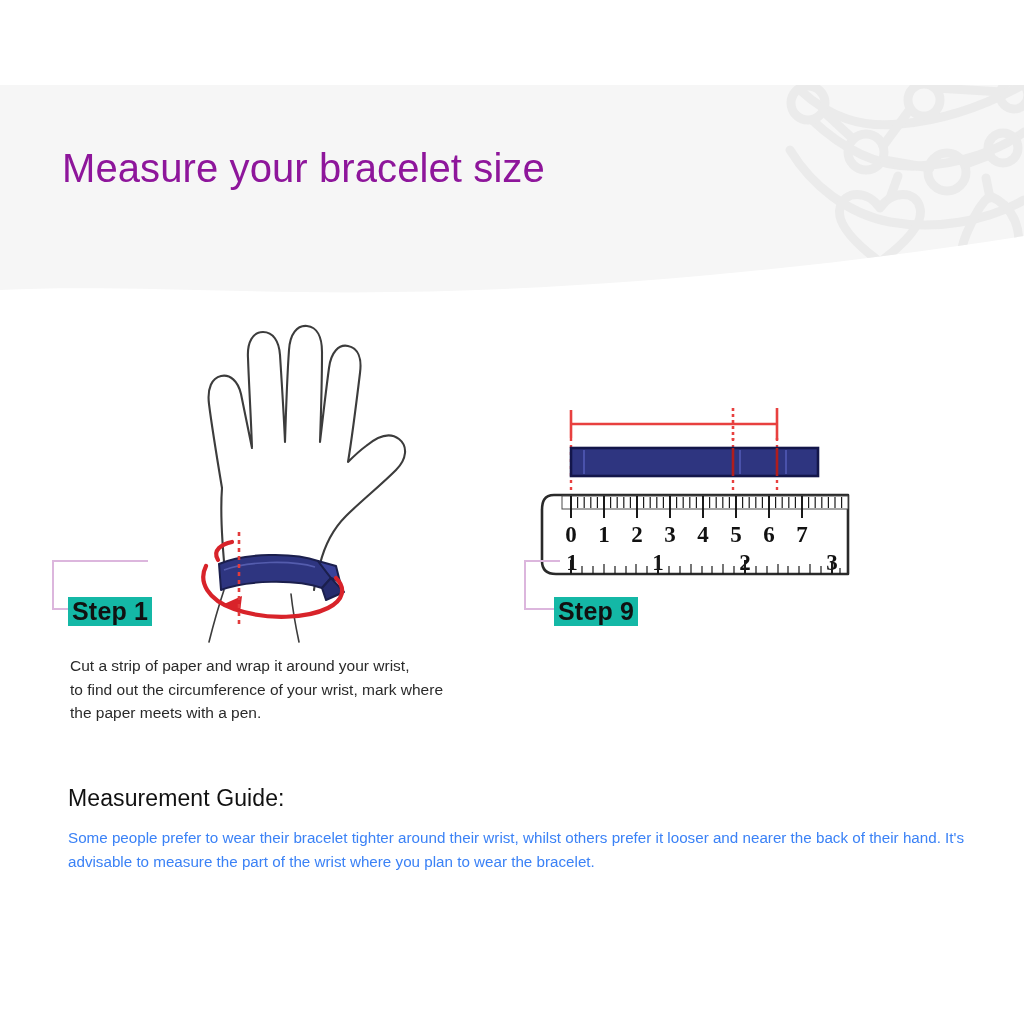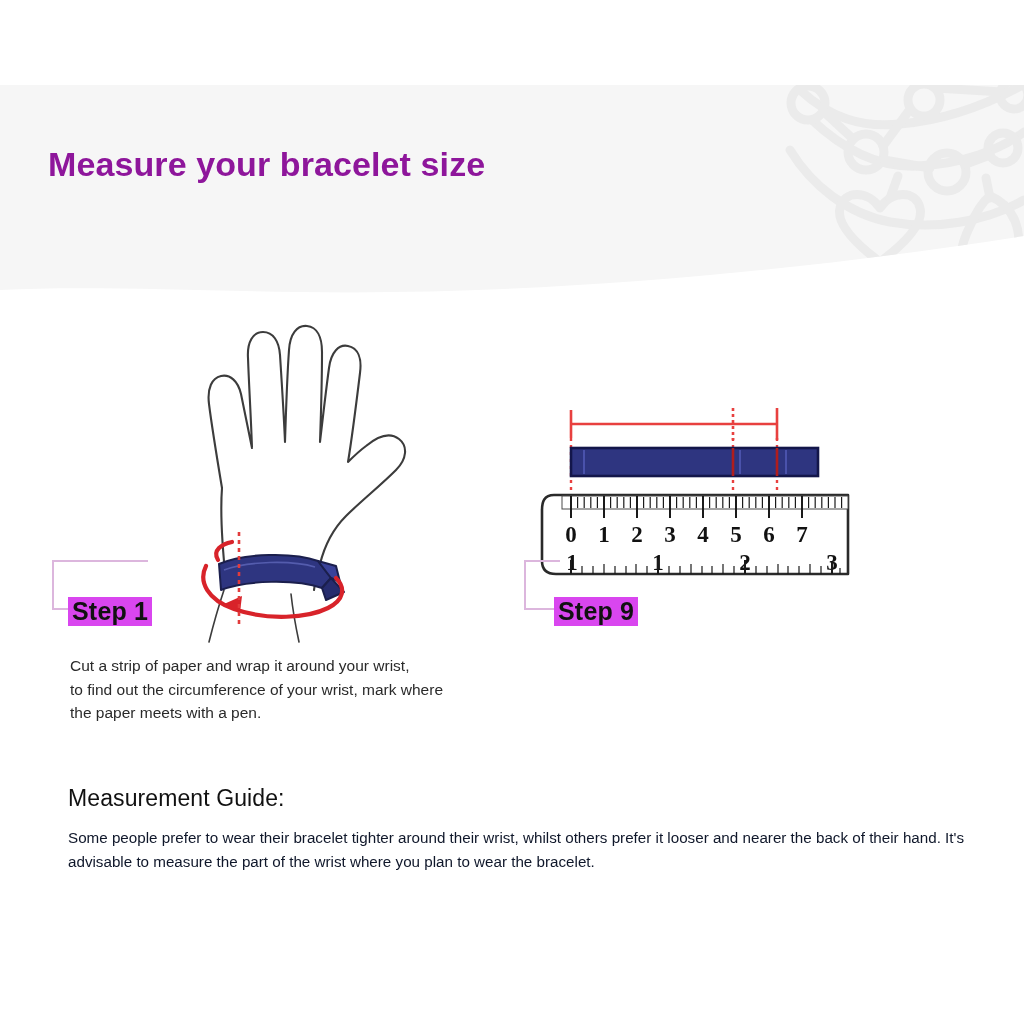--- a/index.html
+++ b/index.html
@@ -24,24 +24,24 @@
     left: 0;
     top: 0;
     width: 1024px;
     height: 310px;
     pointer-events: none;
   }
   #header-band svg { display: block; }
 
   #page-title {
     position: absolute;
-    left: 48px;
+    left: 62px;
     top: 144px;
-    font-size: 34px;
-    font-weight: 700;
+    font-size: 40px;
+    font-weight: 400;
     letter-spacing: 0.1px;
     color: #8e169b;
     line-height: 1.2;
     white-space: nowrap;
   }
 
   
   #hand-illustration {
     position: absolute;
     left: 168px;
@@ -82,21 +82,21 @@
   }
   #step-2-block .step-bracket { width: 36px; }
   .step-label {
     position: absolute;
     left: 16px;
     bottom: -6px;
     font-size: 25px;
     font-weight: 700;
     color: #111111;
     letter-spacing: 0.2px;
-    background: #d946ef;
+    background: #14b8a6;
     padding: 0 4px 0 4px;
     white-space: nowrap;
   }
   #step-2-block .step-label { left: 30px; }
 
   .step-body {
     margin-top: 34px;
     margin-left: 18px;
     font-size: 15.5px;
     line-height: 1.52;
@@ -115,21 +115,21 @@
   #guide-heading {
     font-size: 23px;
     font-weight: 400;
     color: #111111;
     margin: 13px 0 14px 0;
     letter-spacing: 0.1px;
   }
   #guide-paragraph {
     font-size: 15.2px;
     line-height: 1.55;
-    color: #0f172a;
+    color: #3b82f6;
     margin: 0;
   }
 </style>
 </head>
 <body>
 
 <div id="header-band">
   <svg width="1024" height="310" viewBox="0 0 1024 310">
     <defs>
       <clipPath id="bandClip">

